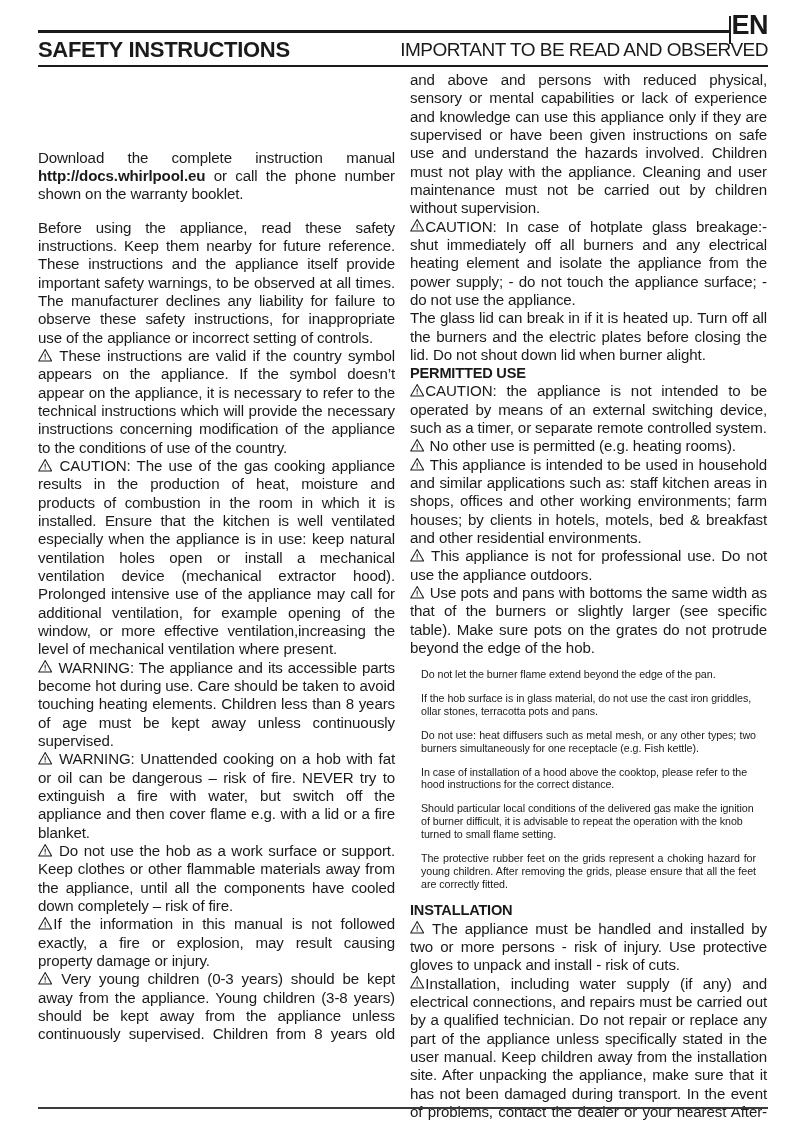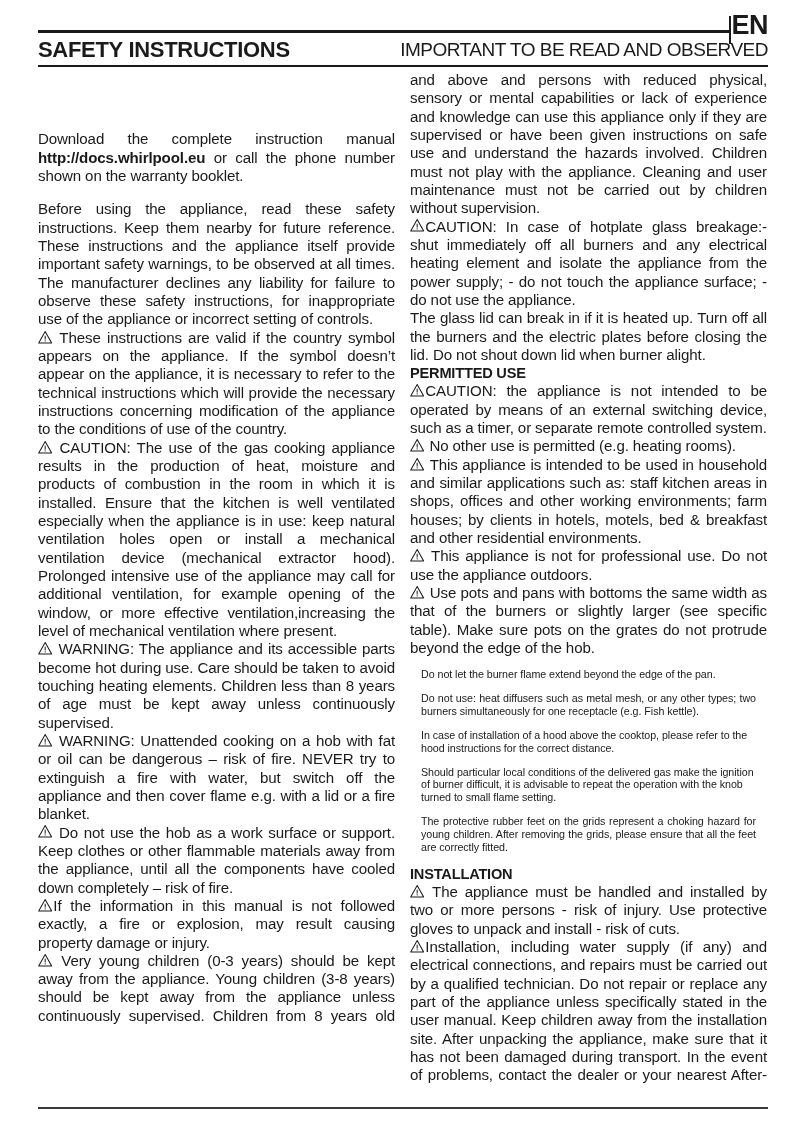--- a/index.html
+++ b/index.html
@@ -252,20 +252,21 @@
             </svg></span> <span>This appliance is not for professional use. Do not use the appliance outdoors.</span></p>
 
       <p class="body"><span class="warn"><svg viewBox="0 0 20 18">
               <path d="M10 1 L19 17 L1 17 Z" fill="none" stroke="#1a1a1a" stroke-width="1.4" stroke-linejoin="round"></path>
               <rect x="9.3" y="7" width="1.4" height="5.3" fill="#1a1a1a"></rect>
               <rect x="9.3" y="13.4" width="1.4" height="1.5" fill="#1a1a1a"></rect>
             </svg></span> <span>Use pots and pans with bottoms the same width as that of the burners or slightly larger (see specific table). Make sure pots on the grates do not protrude beyond the edge of the hob.</span></p>
 
 
       <p class="small flat">Do not let the burner flame extend beyond the edge of the pan.</p>
+      <p class="small flat">If the hob surface is in glass material, do not use the cast iron griddles, ollar stones, terracotta pots and pans.</p>
       <p class="small">Do not use: heat diffusers such as metal mesh, or any other types; two burners simultaneously for one receptacle (e.g. Fish kettle).</p>
       <p class="small flat">In case of installation of a hood above the cooktop, please refer to the hood instructions for the correct distance.</p>
       <p class="small flat">Should particular local conditions of the delivered gas make the ignition of burner difficult, it is advisable to repeat the operation with the knob turned to small flame setting.</p>
       <p class="small">The protective rubber feet on the grids represent a choking hazard for young children. After removing the grids, please ensure that all the feet are correctly fitted.</p>
 
       <p class="sect-head">INSTALLATION</p>
 
       <p class="body"><span class="warn"><svg viewBox="0 0 20 18">
               <path d="M10 1 L19 17 L1 17 Z" fill="none" stroke="#1a1a1a" stroke-width="1.4" stroke-linejoin="round"></path>
               <rect x="9.3" y="7" width="1.4" height="5.3" fill="#1a1a1a"></rect>

